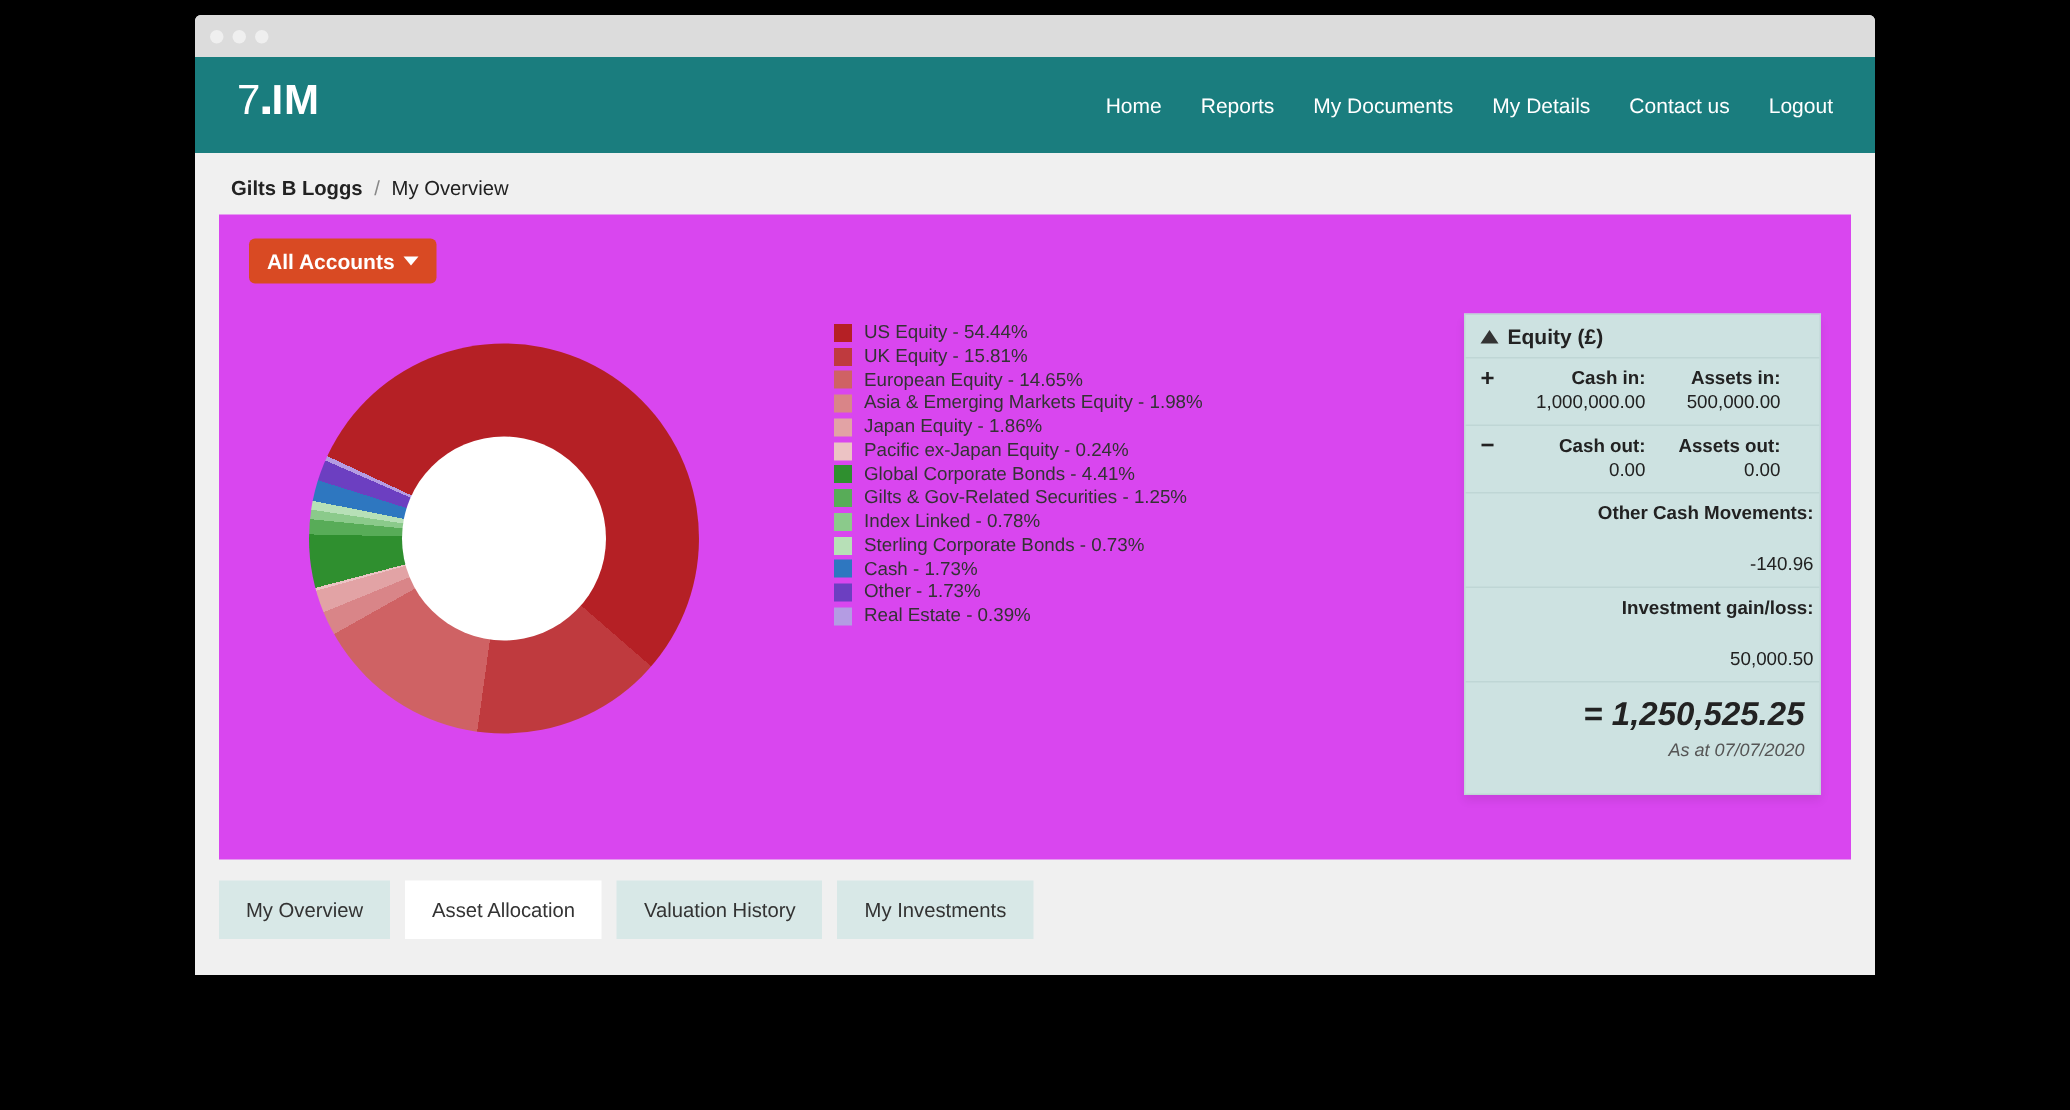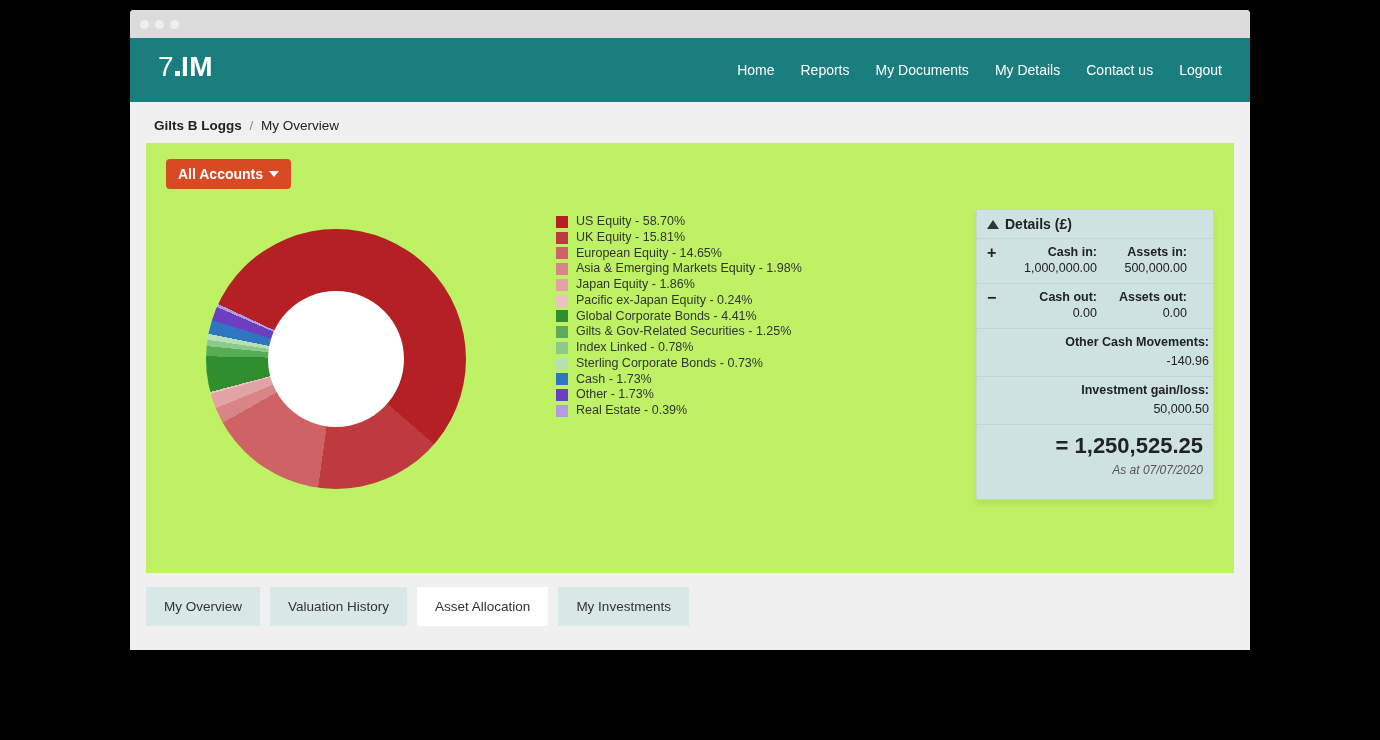--- a/index.html
+++ b/index.html
@@ -72,21 +72,21 @@
   }
   nav a { color:#fff; text-decoration:none; cursor:pointer; }
   .breadcrumb {
     padding: 16px 24px 10px;
     font-size: 13.5px;
     background:#f0f0f0;
   }
   .breadcrumb .user { font-weight:700; }
   .breadcrumb .sep { color:#888; margin:0 4px; }
   .content-card {
-    background:#bef264;
+    background:#d946ef;
     margin: 0 16px;
     padding: 16px 20px 40px;
     position: relative;
     min-height: 430px;
   }
   .accounts-btn {
     background: var(--orange);
     color:#fff;
     font-weight:700;
     font-size:14px;
@@ -178,26 +178,27 @@
     min-width: 90px;
   }
   .col .lbl { font-weight:700; display:block; }
   .col .val { display:block; margin-top:2px; }
   .details-single {
     padding: 6px 4px 8px;
     border-bottom: 1px solid var(--border);
     text-align:right;
   }
   .details-single .lbl { font-weight:700; display:block; }
-  .details-single .val { display:block; margin-top:5px; }
+  .details-single .val { display:block; margin-top:20px; }
   .details-total {
     padding: 8px 10px 4px;
     text-align:right;
     font-size: 22px;
     font-weight:700;
+    font-style:italic;
   }
   .details-date {
     padding: 0 10px 22px;
     text-align:right;
     font-style: italic;
     font-size:12px;
     color:#555;
   }
   .tabs {
     display:flex;
@@ -267,21 +268,21 @@
     </button>
 
     <div class="main-row">
       <div class="chart-area">
         <div class="donut" id="donut" style="background: conic-gradient(from -65deg, rgb(181, 32, 37) 0deg, rgb(181, 32, 37) 195.984deg, rgb(191, 58, 62) 195.984deg, rgb(191, 58, 62) 252.9deg, rgb(207, 98, 100) 252.9deg, rgb(207, 98, 100) 305.64deg, rgb(217, 133, 136) 305.64deg, rgb(217, 133, 136) 312.768deg, rgb(226, 163, 165) 312.768deg, rgb(226, 163, 165) 319.464deg, rgb(236, 195, 196) 319.464deg, rgb(236, 195, 196) 320.328deg, rgb(47, 143, 47) 320.328deg, rgb(47, 143, 47) 336.204deg, rgb(88, 172, 88) 336.204deg, rgb(88, 172, 88) 340.704deg, rgb(139, 202, 139) 340.704deg, rgb(139, 202, 139) 343.512deg, rgb(183, 224, 183) 343.512deg, rgb(183, 224, 183) 346.14deg, rgb(46, 119, 192) 346.14deg, rgb(46, 119, 192) 352.368deg, rgb(108, 63, 193) 352.368deg, rgb(108, 63, 193) 358.596deg, rgb(180, 156, 227) 358.596deg, rgb(180, 156, 227) 360deg);"></div>
       </div>
 
       <div class="legend" id="legend">
           <div class="legend-row">
             <span class="legend-swatch" style="background: rgb(181, 32, 37);"></span>
-            <span>US Equity - 58.70%</span>
+            <span>US Equity - 54.44%</span>
           </div>
           <div class="legend-row">
             <span class="legend-swatch" style="background: rgb(191, 58, 62);"></span>
             <span>UK Equity - 15.81%</span>
           </div>
           <div class="legend-row">
             <span class="legend-swatch" style="background: rgb(207, 98, 100);"></span>
             <span>European Equity - 14.65%</span>
           </div>
           <div class="legend-row">
@@ -322,21 +323,21 @@
           </div>
           <div class="legend-row">
             <span class="legend-swatch" style="background: rgb(180, 156, 227);"></span>
             <span>Real Estate - 0.39%</span>
           </div>
         </div>
 
       <div class="details-panel">
         <div class="details-header">
           <span class="tri-up"></span>
-          <span>Details (£)</span>
+          <span>Equity (£)</span>
         </div>
         <div id="details-rows">
             <div class="details-row">
               <span class="sign">+</span>
      <div class="details-cols">
        <div class="col">
          <span class="lbl">Cash in:</span>
          <span class="val">1,000,000.00</span>
        </div>
        <div class="col">
@@ -374,17 +375,17 @@
         </div>
         <div class="details-date">
           <span>As at </span><span>07/07/2020</span>
         </div>
       </div>
     </div>
   </div>
 
   <div class="tabs" id="tabs">
       <div class="tab">My Overview</div>
+      <div class="tab active">Asset Allocation</div>
       <div class="tab">Valuation History</div>
-      <div class="tab active">Asset Allocation</div>
       <div class="tab">My Investments</div>
     </div>
 </div>
 
 </body></html>

